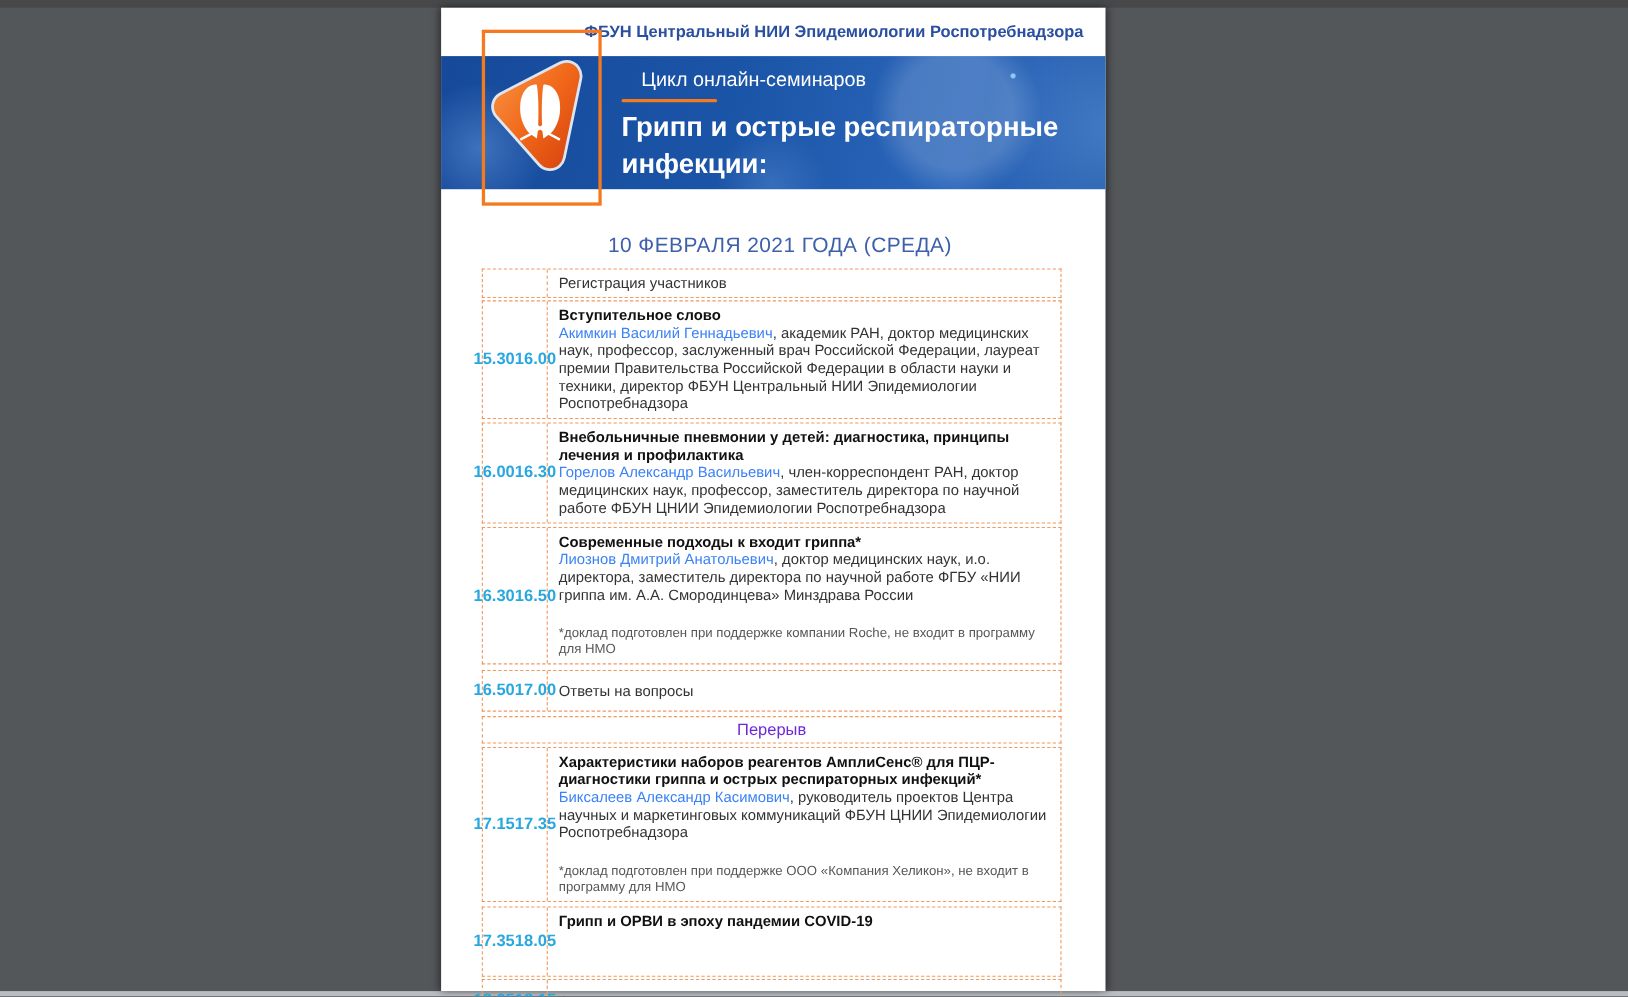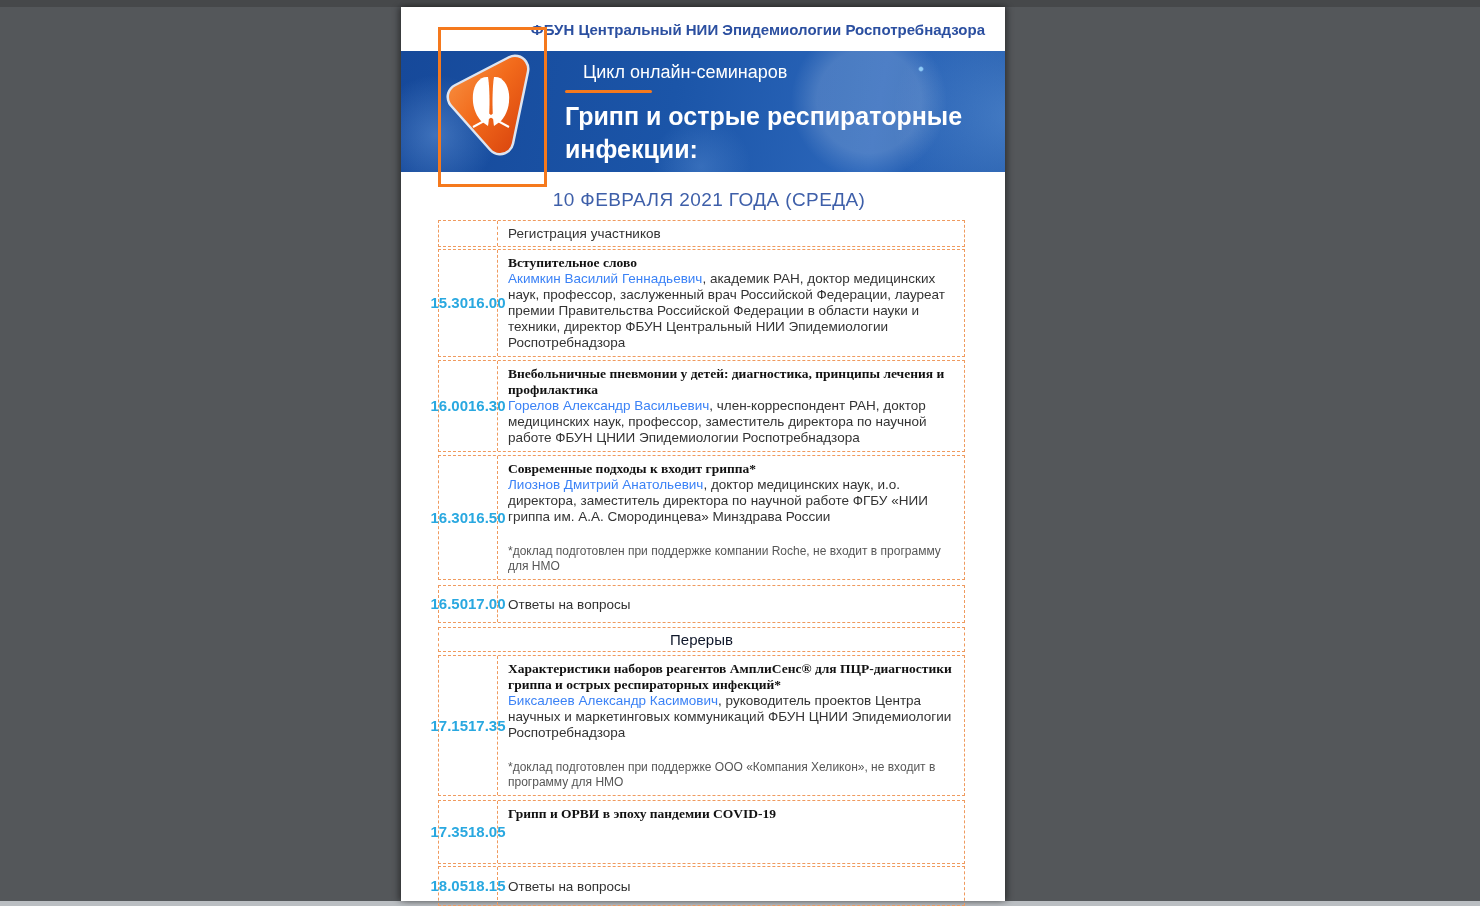--- a/index.html
+++ b/index.html
@@ -32,43 +32,43 @@
   .frame{
     position:absolute;z-index:3;left:37px;top:20px;width:103px;height:154px;
     border:3px solid #f5791d;background:transparent;
   }
   .logo{position:absolute;z-index:4;left:44px;top:44px;width:92px;height:108px;}
   .banner-text{position:absolute;left:164px;top:10px;z-index:2;}
   .series{font-size:18px;line-height:22px;color:#ffffff;margin-left:18px;}
   .series-underline{width:87px;height:3px;background:#f5791d;margin-top:7px;border-radius:2px;}
   .main-title{margin-top:7px;font-weight:bold;font-size:25px;line-height:33px;color:#ffffff;}
   .date-heading{
-    margin-top:17px;text-align:center;font-size:19px;letter-spacing:.4px;color:#3e5fa9;padding-left:12px;
+    margin-top:41px;text-align:center;font-size:19px;letter-spacing:.4px;color:#3e5fa9;padding-left:12px;
   }
   .schedule{margin:9px 40px 0 37px;}
   .row{
     display:flex;border:1px dashed #ef9a5e;box-sizing:border-box;
   }
   .m2{margin-bottom:2px}.m3{margin-bottom:3px}.m4{margin-bottom:4px}.m5{margin-bottom:5px}
   .tcell{
     width:58px;flex:0 0 58px;border-right:1px dashed #ef9a5e;
     display:flex;justify-content:center;align-items:center;
     font-weight:bold;font-size:15px;line-height:20px;color:#29a8e0;
   }
   .ccell{flex:1;padding:5px 10px;box-sizing:border-box;}
   .ccell.center{display:flex;flex-direction:column;justify-content:center;}
   .plain-text{font-size:13.5px;color:#333;}
-  .ttl{font-weight:bold;font-size:13.5px;line-height:16px;color:#111;font-family:Liberation Serif, serif;}
+  .ttl{font-weight:bold;font-size:13.5px;line-height:16px;color:#111;}
   .para{font-size:13.5px;line-height:16px;color:#333;}
   .para .b{font-weight:normal;color:#3b82f6;}
   .note{font-size:12px;line-height:15px;color:#575757;margin-top:19px;}
   .note:empty,.ttl:empty{display:none;}
   .break-cell{
     flex:1;display:flex;align-items:center;justify-content:center;
-    font-size:15px;color:#0f172a;
+    font-size:15px;color:#6d28d9;
   }
 </style>
 </head>
 <body>
 
 <div class="top-strip"></div>
 <div class="bottom-strip"></div>
 
 <div class="page">
 

